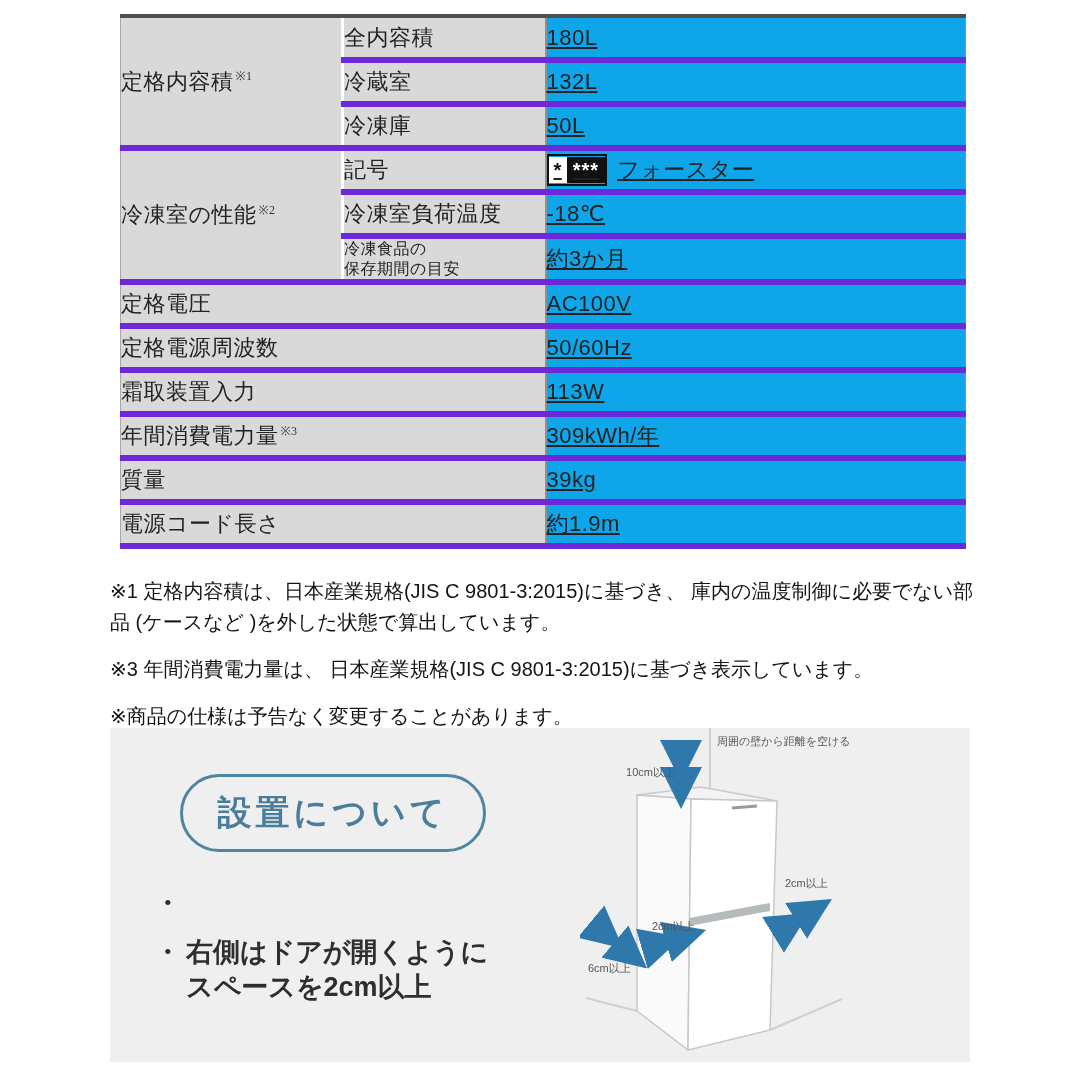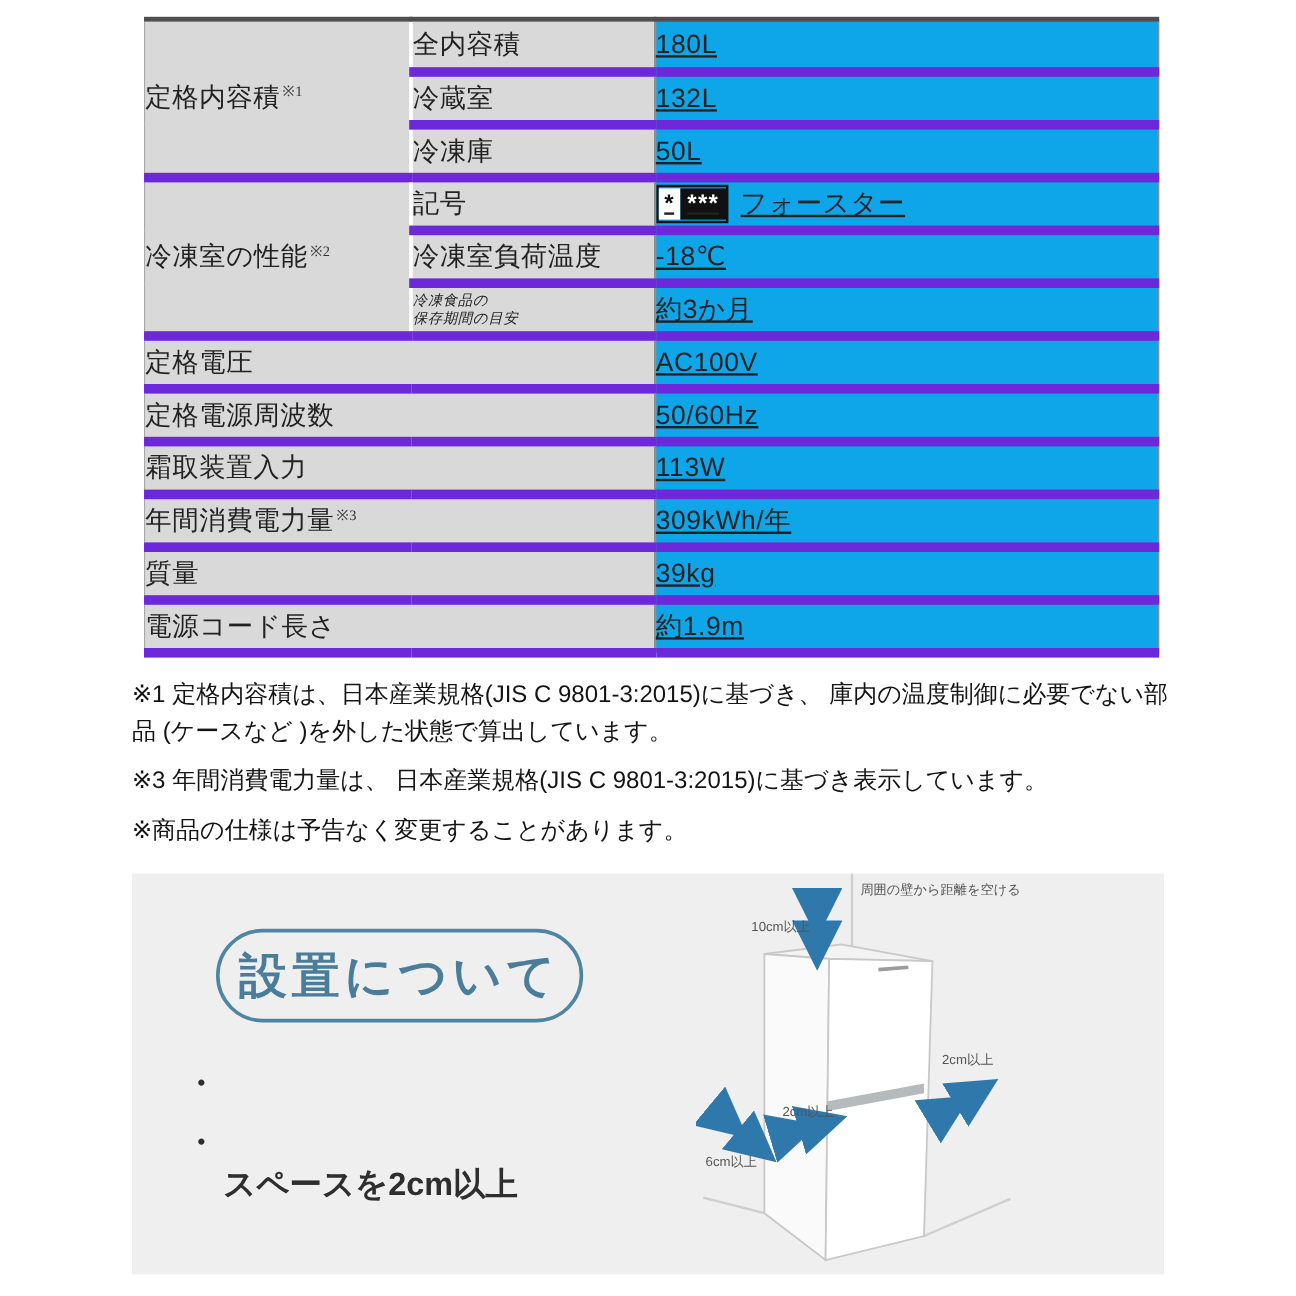--- a/index.html
+++ b/index.html
@@ -9,44 +9,44 @@
   }
   
   table.spec{
     position:absolute;left:120px;top:14px;width:845px;
     border-collapse:collapse;table-layout:fixed;
     border-top:4px solid #4f4f4f;border-bottom:3px solid #4f4f4f;
     border-left:1px solid #a8a8a8;border-right:1px solid #909090;
   }
   table.spec td{
     height:44px;box-sizing:border-box;
-    border-bottom:8px solid #6d28d9;
+    border-bottom:6px solid #6d28d9;
     font-size:22px;letter-spacing:0.5px;color:#222;
     vertical-align:middle;padding:0;
   }
   td.glabel{background:#d9d9d9;padding-left:28px;font-family:Liberation Serif, serif;}
   td.slabel{background:#d9d9d9;padding-left:16px;border-left:3px solid #ffffff;}
-  td.slabel.small{font-size:12px;line-height:1.25;font-style:italic;}
+  td.slabel.small{font-size:16px;line-height:1.25;}
   td.val{background:#0ea5e9;padding-left:50px;border-left:2px solid #8f8f8f;text-decoration:underline;}
   sup.fn{font-size:12px;vertical-align:super;margin-left:2px;color:#333;}
   
   .fourstar{display:inline-flex;align-items:center;vertical-align:middle;margin-right:10px;border:2px solid #111;height:28px;}
   .fourstar .outer{background:#fff;color:#111;font-weight:bold;font-size:20px;padding:0 5px;line-height:26px;}
   .fourstar .inner{background:#111;color:#fff;font-weight:bold;font-size:20px;padding:0 6px;line-height:26px;letter-spacing:1px;}
   .symrow{display:flex;align-items:center;}
   
   .footnotes{position:absolute;left:110px;top:560px;width:872px;}
-  .footnotes p{margin:4px 0 10px 0;font-size:20px;line-height:1.55;color:#141414;}
+  .footnotes p{margin:16px 0 10px 0;font-size:20px;line-height:1.55;color:#141414;}
   
   .panel{position:absolute;left:110px;top:728px;width:860px;height:334px;background:#efefef;}
   .pill{
     position:absolute;left:70px;top:46px;width:300px;height:72px;
     border:3px solid #4e86a2;border-radius:40px;
     display:flex;align-items:center;justify-content:center;
-    font-size:40px;font-weight:bold;letter-spacing:4px;color:#4a7d99;text-align:right;
+    font-size:34px;font-weight:bold;letter-spacing:4px;color:#4a7d99;text-align:right;
   }
   .bullets{position:absolute;left:44px;top:158px;}
   .bullet{display:flex;font-size:27px;font-weight:600;color:#2e2e2e;line-height:1.3;margin-bottom:14px;}
   .bullet .mark{width:32px;flex:0 0 32px;}
   .diagram{position:absolute;left:470px;top:0;}
   .diagram text{font-size:11px;fill:#555;}
 </style>
 </head>
 <body>
 
@@ -132,21 +132,21 @@
     <span>設置について</span>
   </div>
 
   <div class="bullets">
     <div class="bullet">
       <span class="mark">・</span>
     </div>
     <div class="bullet">
       <span class="mark">・</span>
       <span>
-        <br>
+        <span>右側はドアが開くように</span><br>
         <span>スペースを2cm以上</span><br>
       </span>
     </div>
   </div>
 
   <svg class="diagram" width="390" height="334" viewBox="0 0 390 334">
     <defs>
       <marker id="ah" markerWidth="7" markerHeight="7" refX="3.5" refY="3.5" orient="auto">
         <path d="M0,0 L7,3.5 L0,7 z" fill="#2e78ab"></path>
       </marker>

